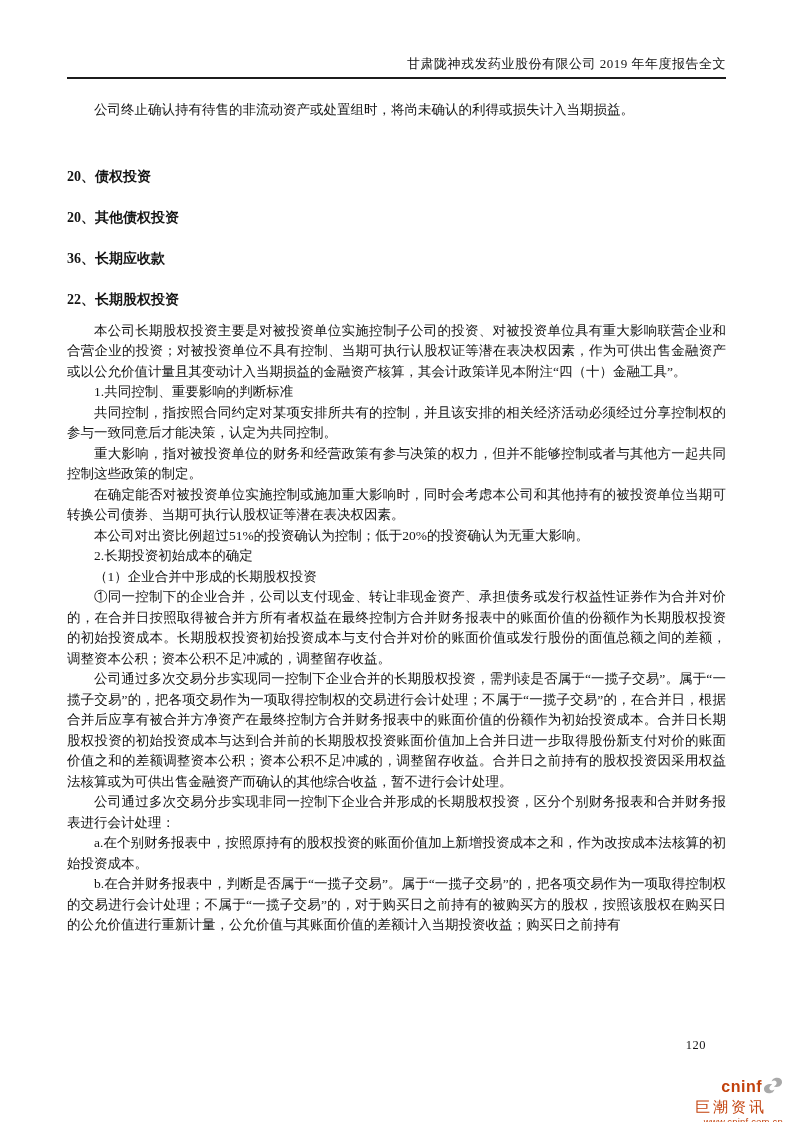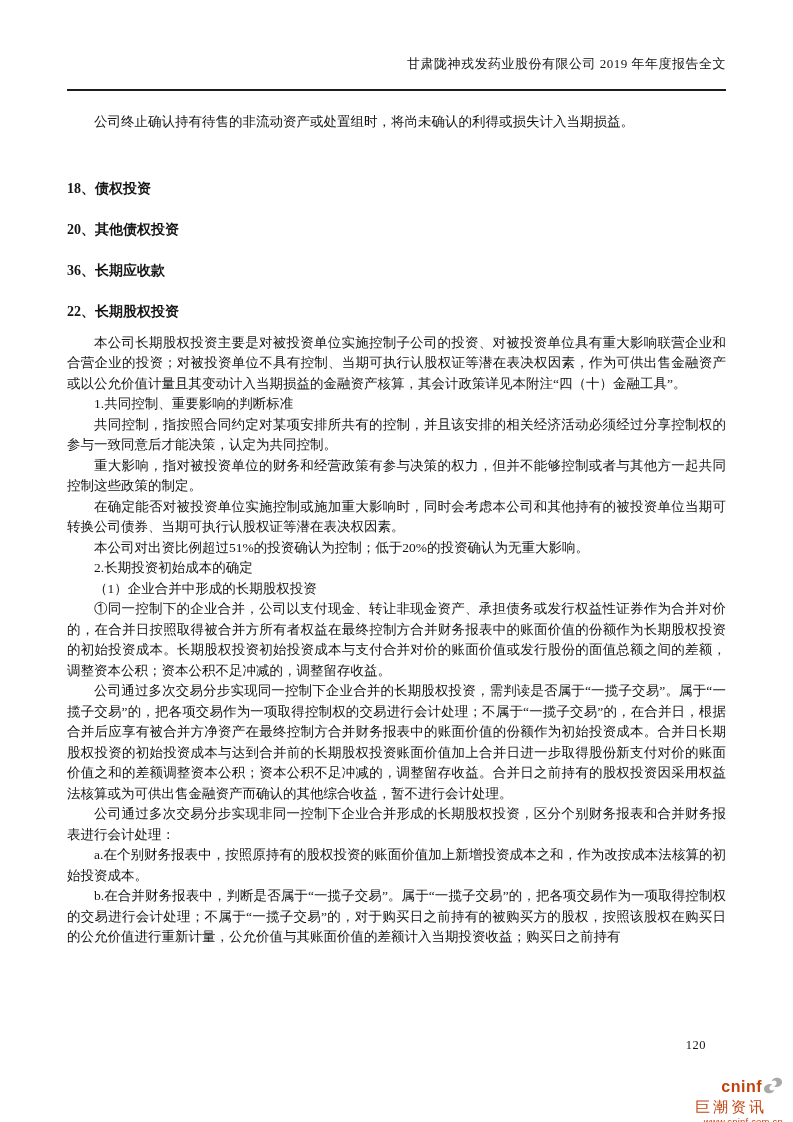--- a/index.html
+++ b/index.html
@@ -11,21 +11,21 @@
     position: relative;
     overflow: hidden;
   }
   .page { position: absolute; inset: 0; }
 
   .header {
     margin: 55px 67px 0 67px;
     text-align: right;
     font-size: 13px;
     line-height: 17px;
-    padding-bottom: 17px;
+    padding-bottom: 5px;
     border-bottom: 2px solid #1c1c1c;
     letter-spacing: 0.5px;
   }
 
   .content {
     margin: 0 67px;
     font-size: 13.5px;
     line-height: 20.5px;
     text-align: justify;
   }
@@ -88,21 +88,21 @@
 
 <div class="page">
 
   <div class="header">
     <span>甘肃陇神戎发药业股份有限公司 2019 年年度报告全文</span>
   </div>
 
   <div class="content">
     <p class="para intro">公司终止确认持有待售的非流动资产或处置组时，将尚未确认的利得或损失计入当期损益。</p>
 
-    <p class="sec-heading h-first">18、债权投资</p>
+    <p class="sec-heading h-first">20、债权投资</p>
     <p class="sec-heading h-next">20、其他债权投资</p>
     <p class="sec-heading h-next">36、长期应收款</p>
     <p class="sec-heading h-next">22、长期股权投资</p>
 
     <p class="para lead">本公司长期股权投资主要是对被投资单位实施控制子公司的投资、对被投资单位具有重大影响联营企业和合营企业的投资；对被投资单位不具有控制、当期可执行认股权证等潜在表决权因素，作为可供出售金融资产或以公允价值计量且其变动计入当期损益的金融资产核算，其会计政策详见本附注“四（十）金融工具”。</p>
     <p class="para">1.共同控制、重要影响的判断标准</p>
     <p class="para">共同控制，指按照合同约定对某项安排所共有的控制，并且该安排的相关经济活动必须经过分享控制权的参与一致同意后才能决策，认定为共同控制。</p>
     <p class="para">重大影响，指对被投资单位的财务和经营政策有参与决策的权力，但并不能够控制或者与其他方一起共同控制这些政策的制定。</p>
     <p class="para">在确定能否对被投资单位实施控制或施加重大影响时，同时会考虑本公司和其他持有的被投资单位当期可转换公司债券、当期可执行认股权证等潜在表决权因素。</p>
     <p class="para">本公司对出资比例超过51%的投资确认为控制；低于20%的投资确认为无重大影响。</p>

